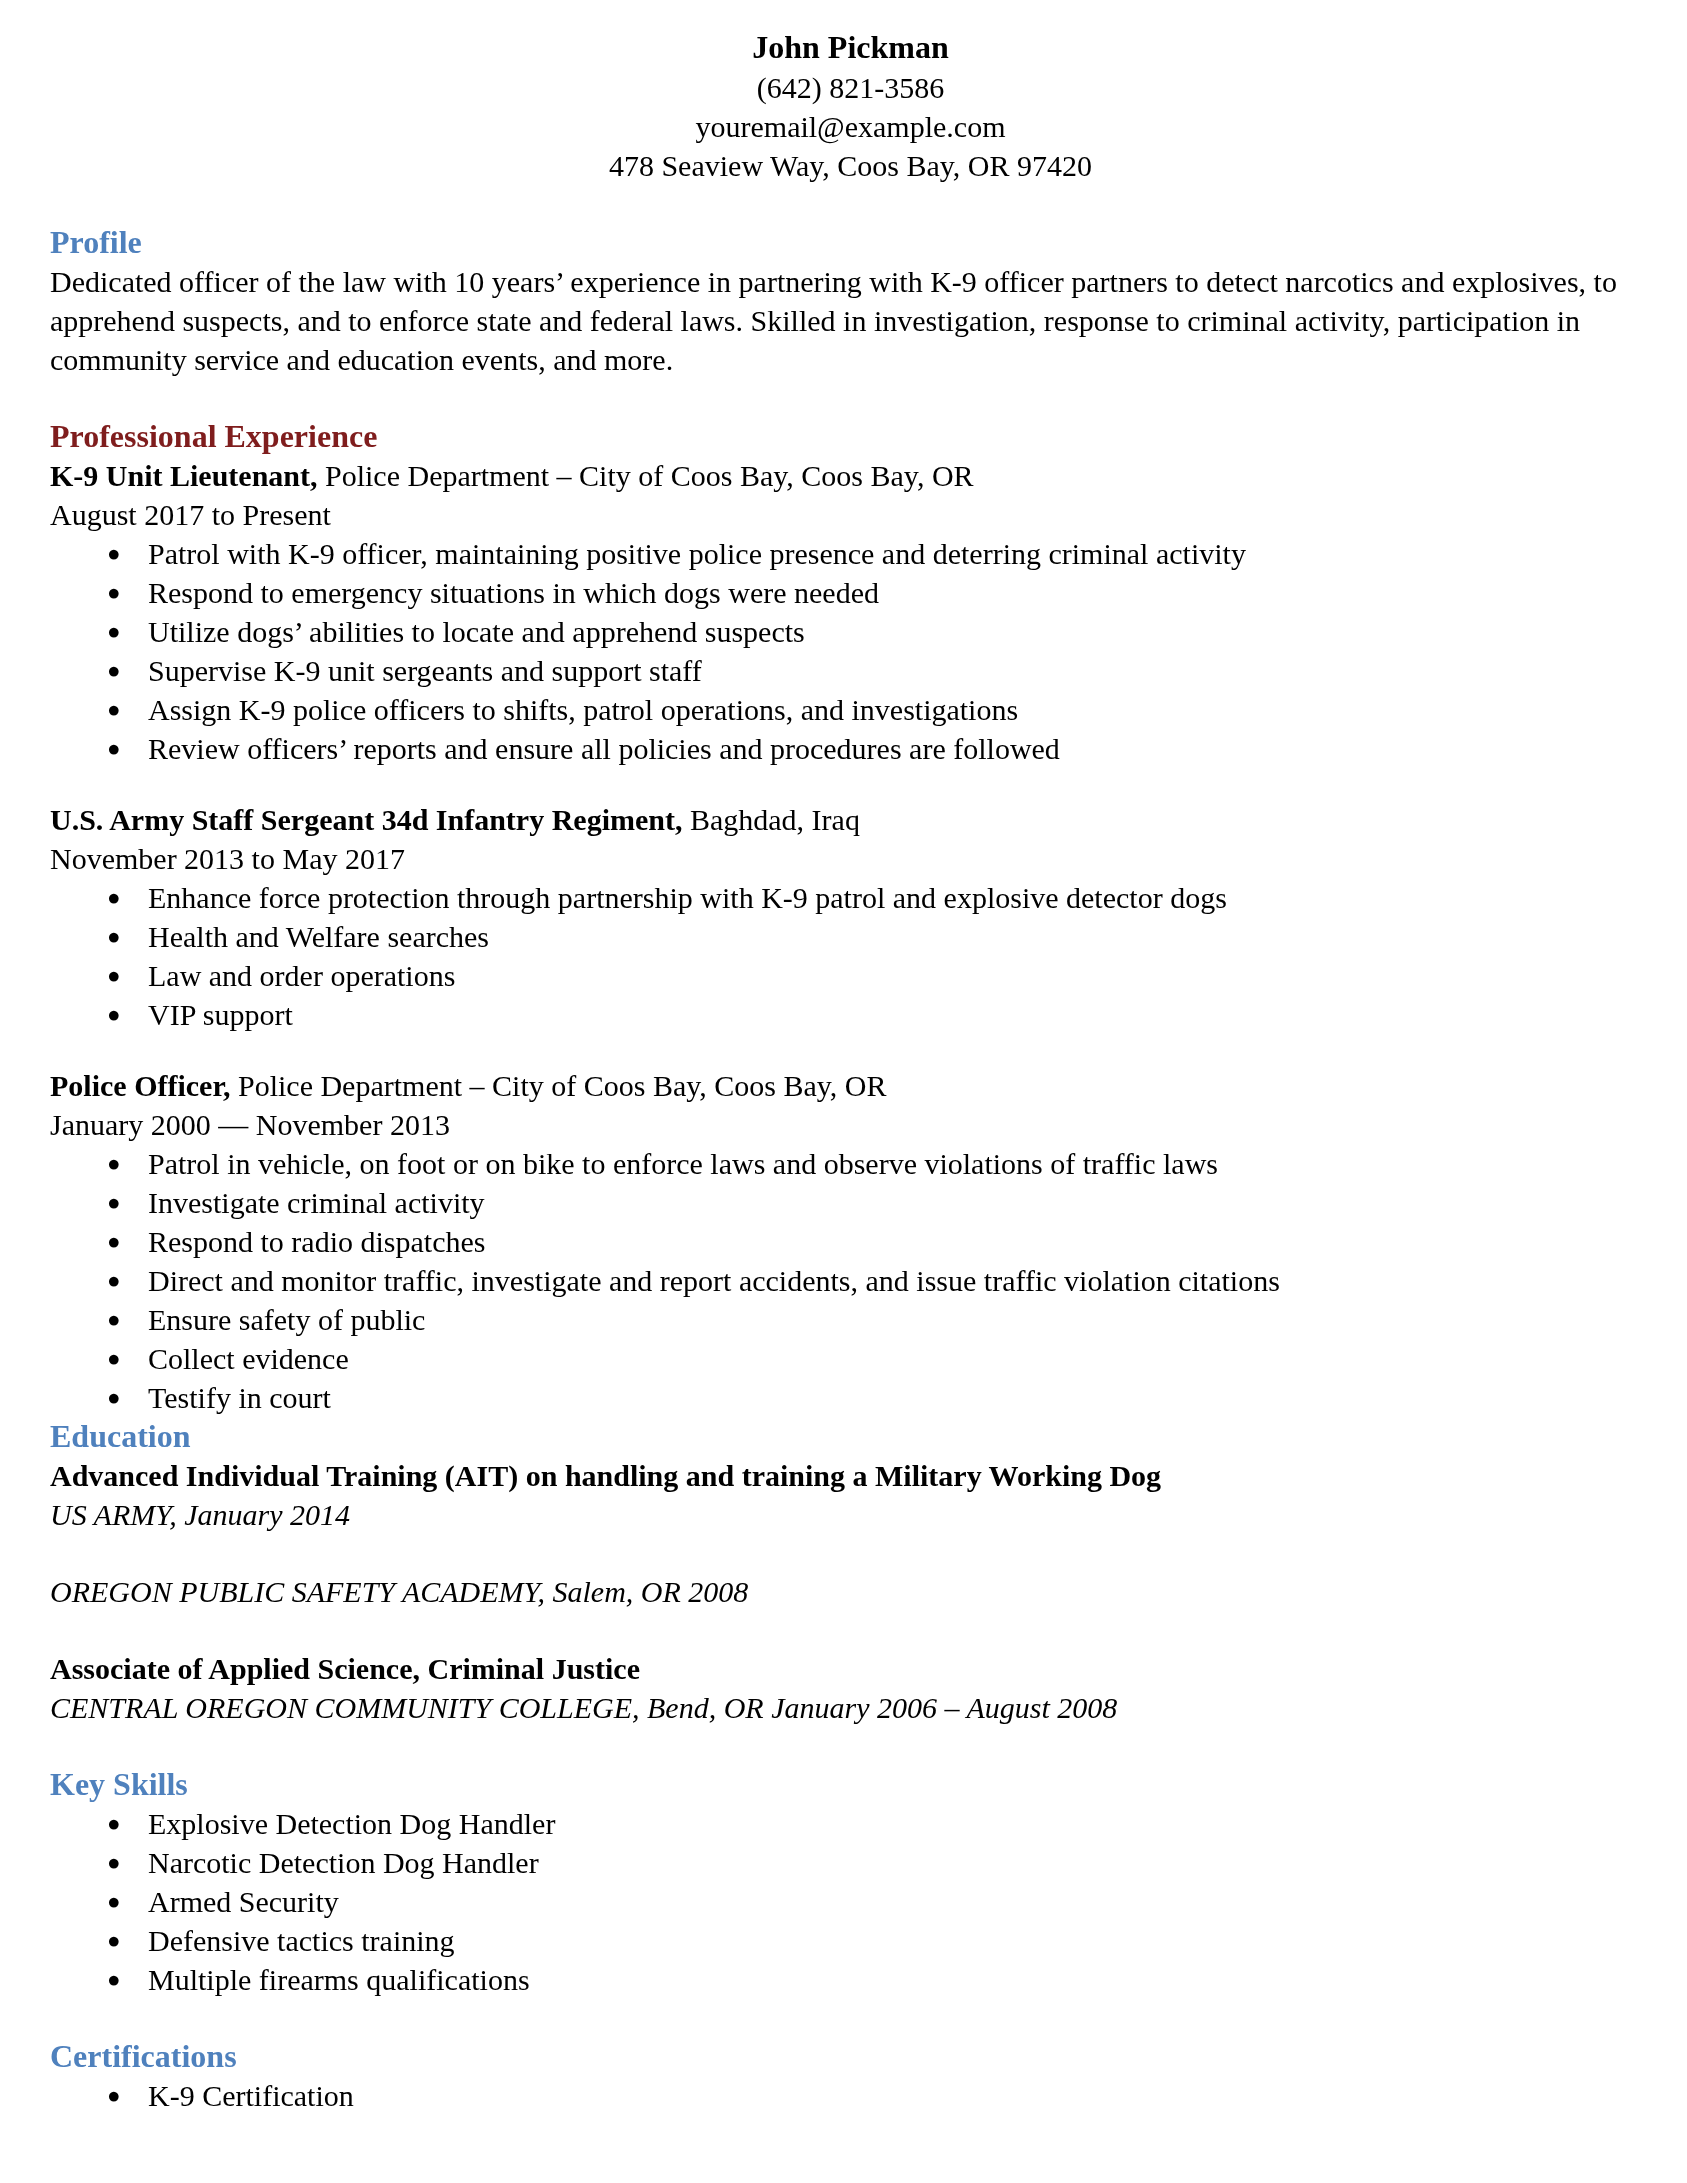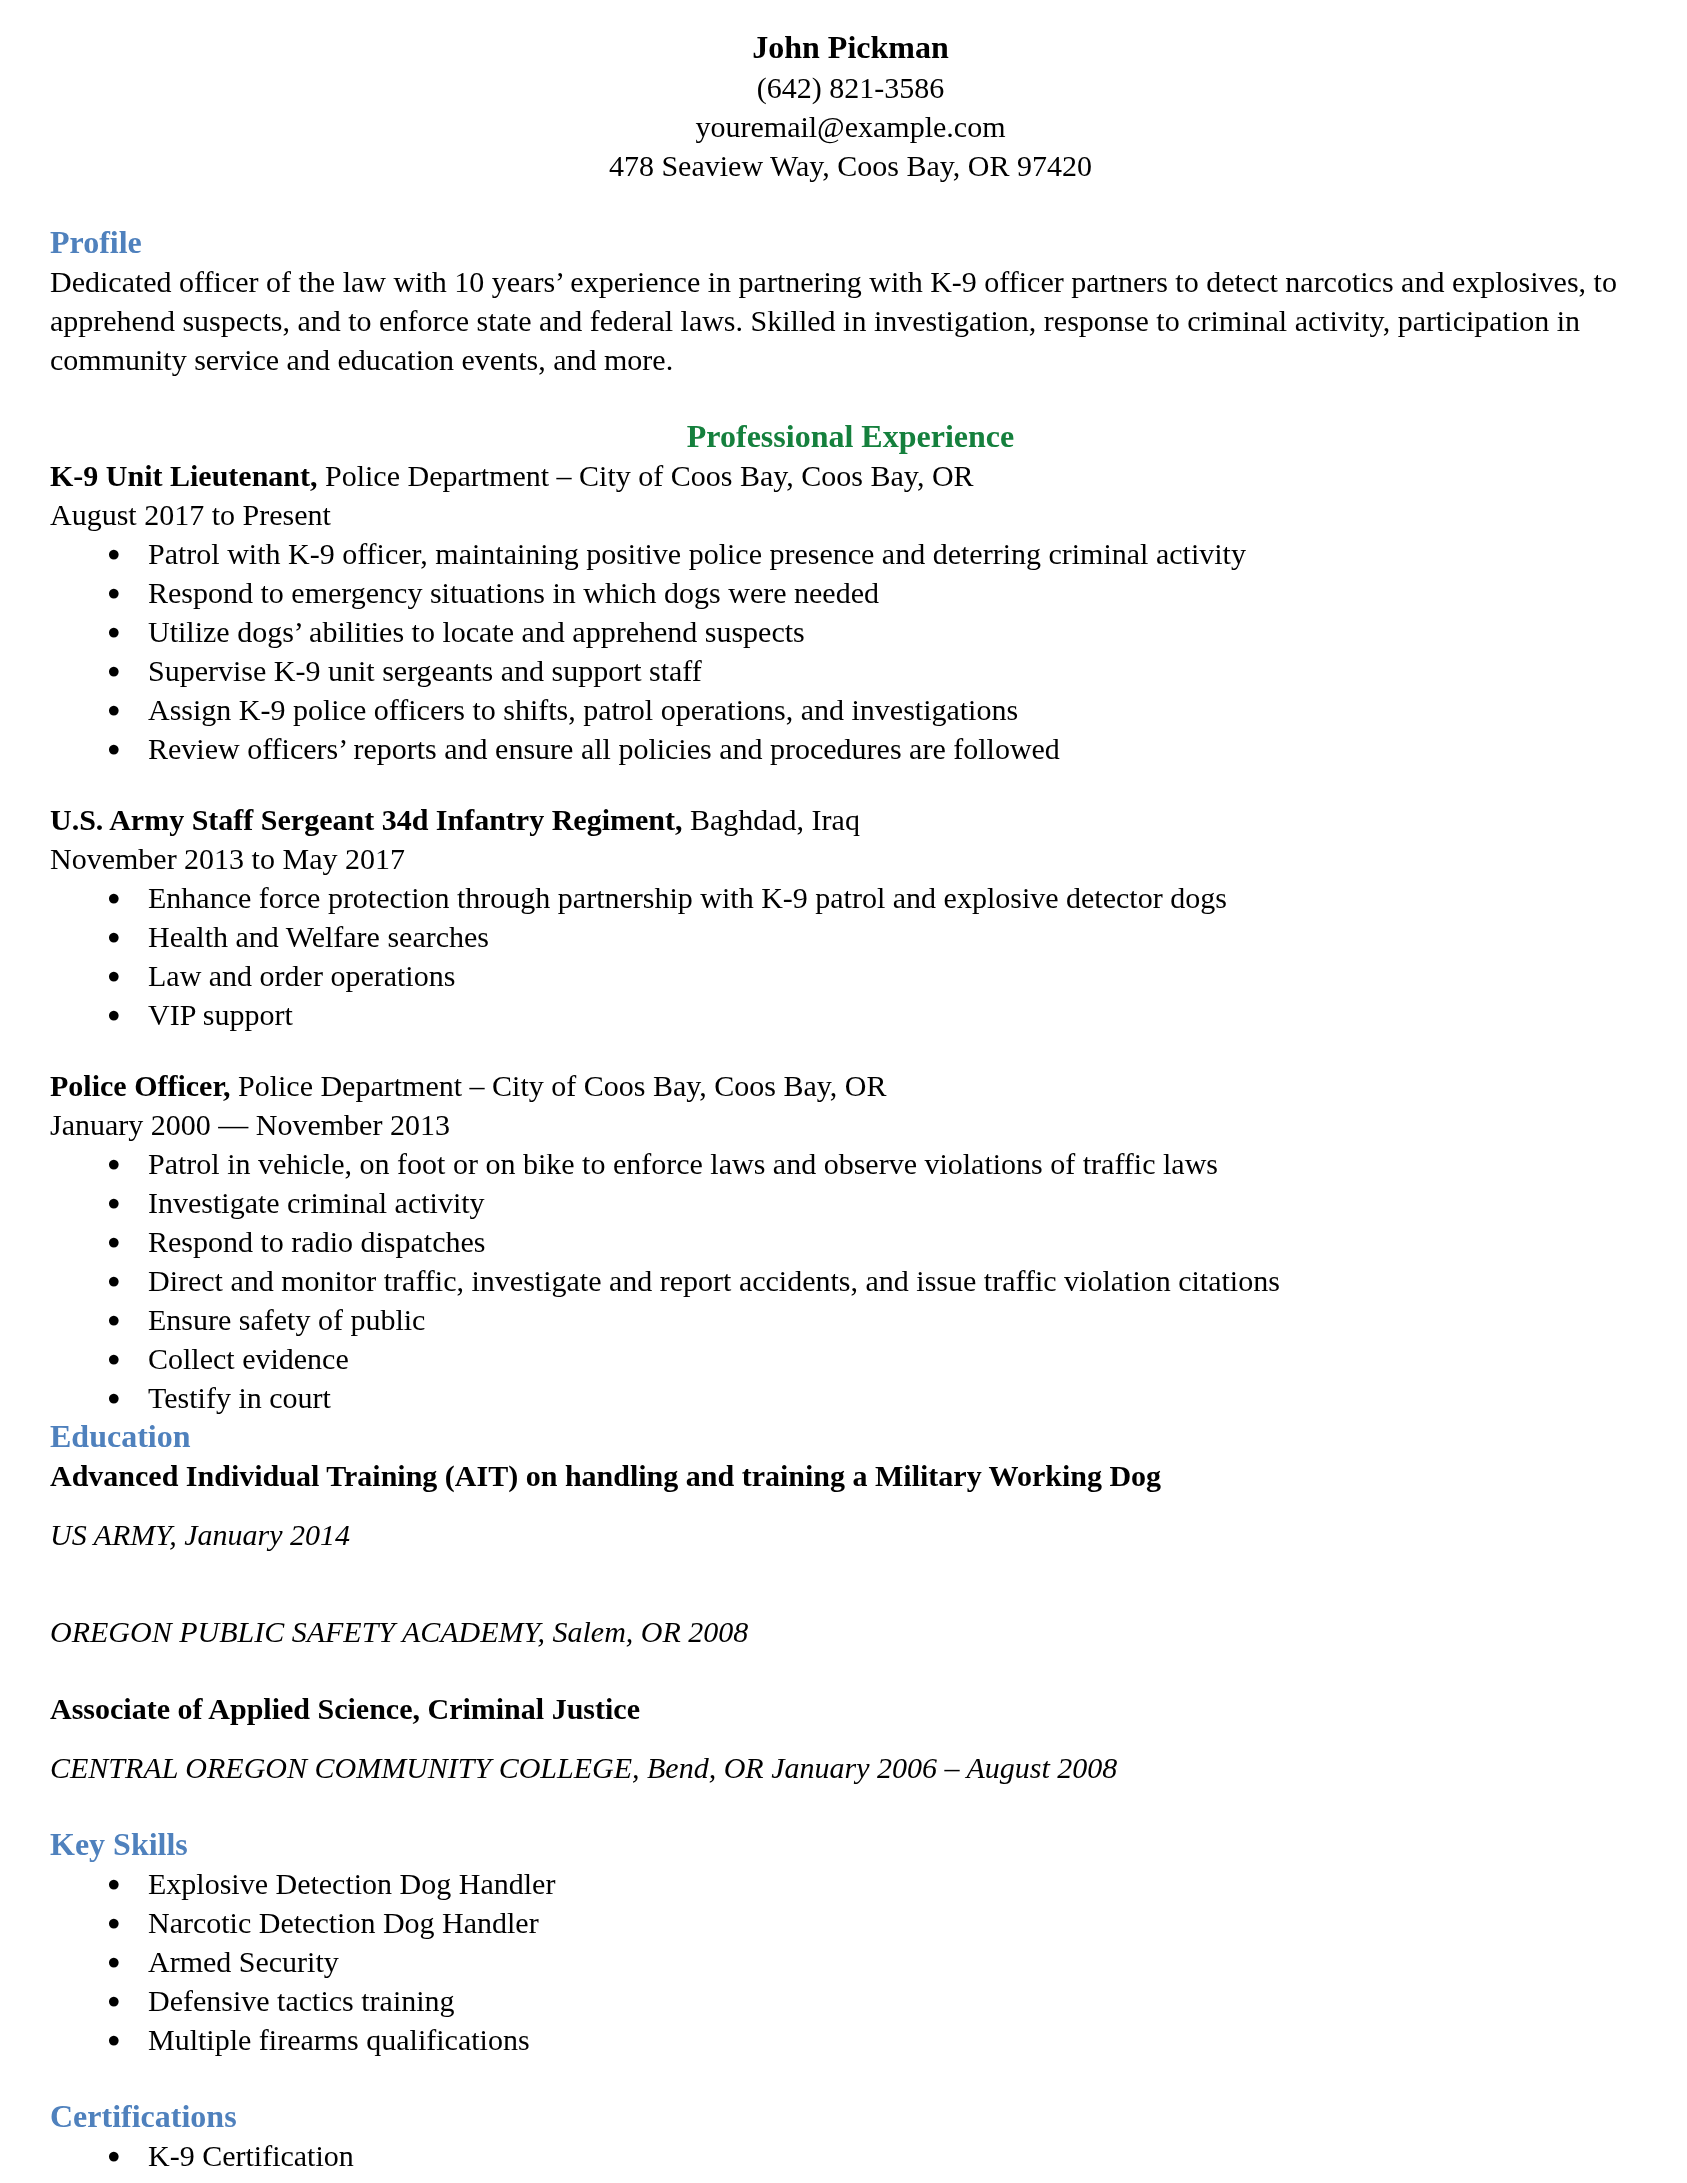--- a/index.html
+++ b/index.html
@@ -42,21 +42,21 @@
       padding-left: 98px;
       display: block;
     }
     ul.bullets li .bullet {
       position: absolute;
       left: 57px;
       top: 0;
       font-size: 22.5px;
     }
     .edu-title { font-weight: bold; display: block; }
-    .edu-detail { font-style: italic; display: block; margin-top: 20px; }
+    .edu-detail { font-style: italic; display: block; }
     .gap-m { height: 32px; }
     .gap-l { height: 38px; }
   </style>
 </head>
 <body style="color: rgb(0, 0, 0);">
 
 <div class="page">
 
   <div class="header">
     <div class="name">John Pickman</div>
@@ -68,21 +68,21 @@
   <div class="gap-l"></div>
 
   <div>
     <div class="section-heading heading-color" style="color: rgb(79, 129, 189);">Profile</div>
     <span class="profile-text">Dedicated officer of the law with 10 years’ experience in partnering with K-9 officer partners to detect narcotics and explosives, to apprehend suspects, and to enforce state and federal laws. Skilled in investigation, response to criminal activity, participation in community service and education events, and more.</span>
   </div>
 
   <div class="gap-l"></div>
 
   <div>
-    <div class="section-heading heading-color" style="color: #15803d; text-align: center;">Professional Experience</div>
+    <div class="section-heading heading-color" style="color: #7f1d1d;">Professional Experience</div>
 
     <div class="job">
       <span class="job-title-line"><span class="job-title">K-9 Unit Lieutenant,</span><span> Police Department – City of Coos Bay, Coos Bay, OR</span></span>
       <span class="job-dates">August 2017 to Present</span>
       <ul class="bullets">
         <li><span class="bullet">●</span><span>Patrol with K-9 officer, maintaining positive police presence and deterring criminal activity</span></li>
         <li><span class="bullet">●</span><span>Respond to emergency situations in which dogs were needed</span></li>
         <li><span class="bullet">●</span><span>Utilize dogs’ abilities to locate and apprehend suspects</span></li>
         <li><span class="bullet">●</span><span>Supervise K-9 unit sergeants and support staff</span></li>
         <li><span class="bullet">●</span><span>Assign K-9 police officers to shifts, patrol operations, and investigations</span></li>

